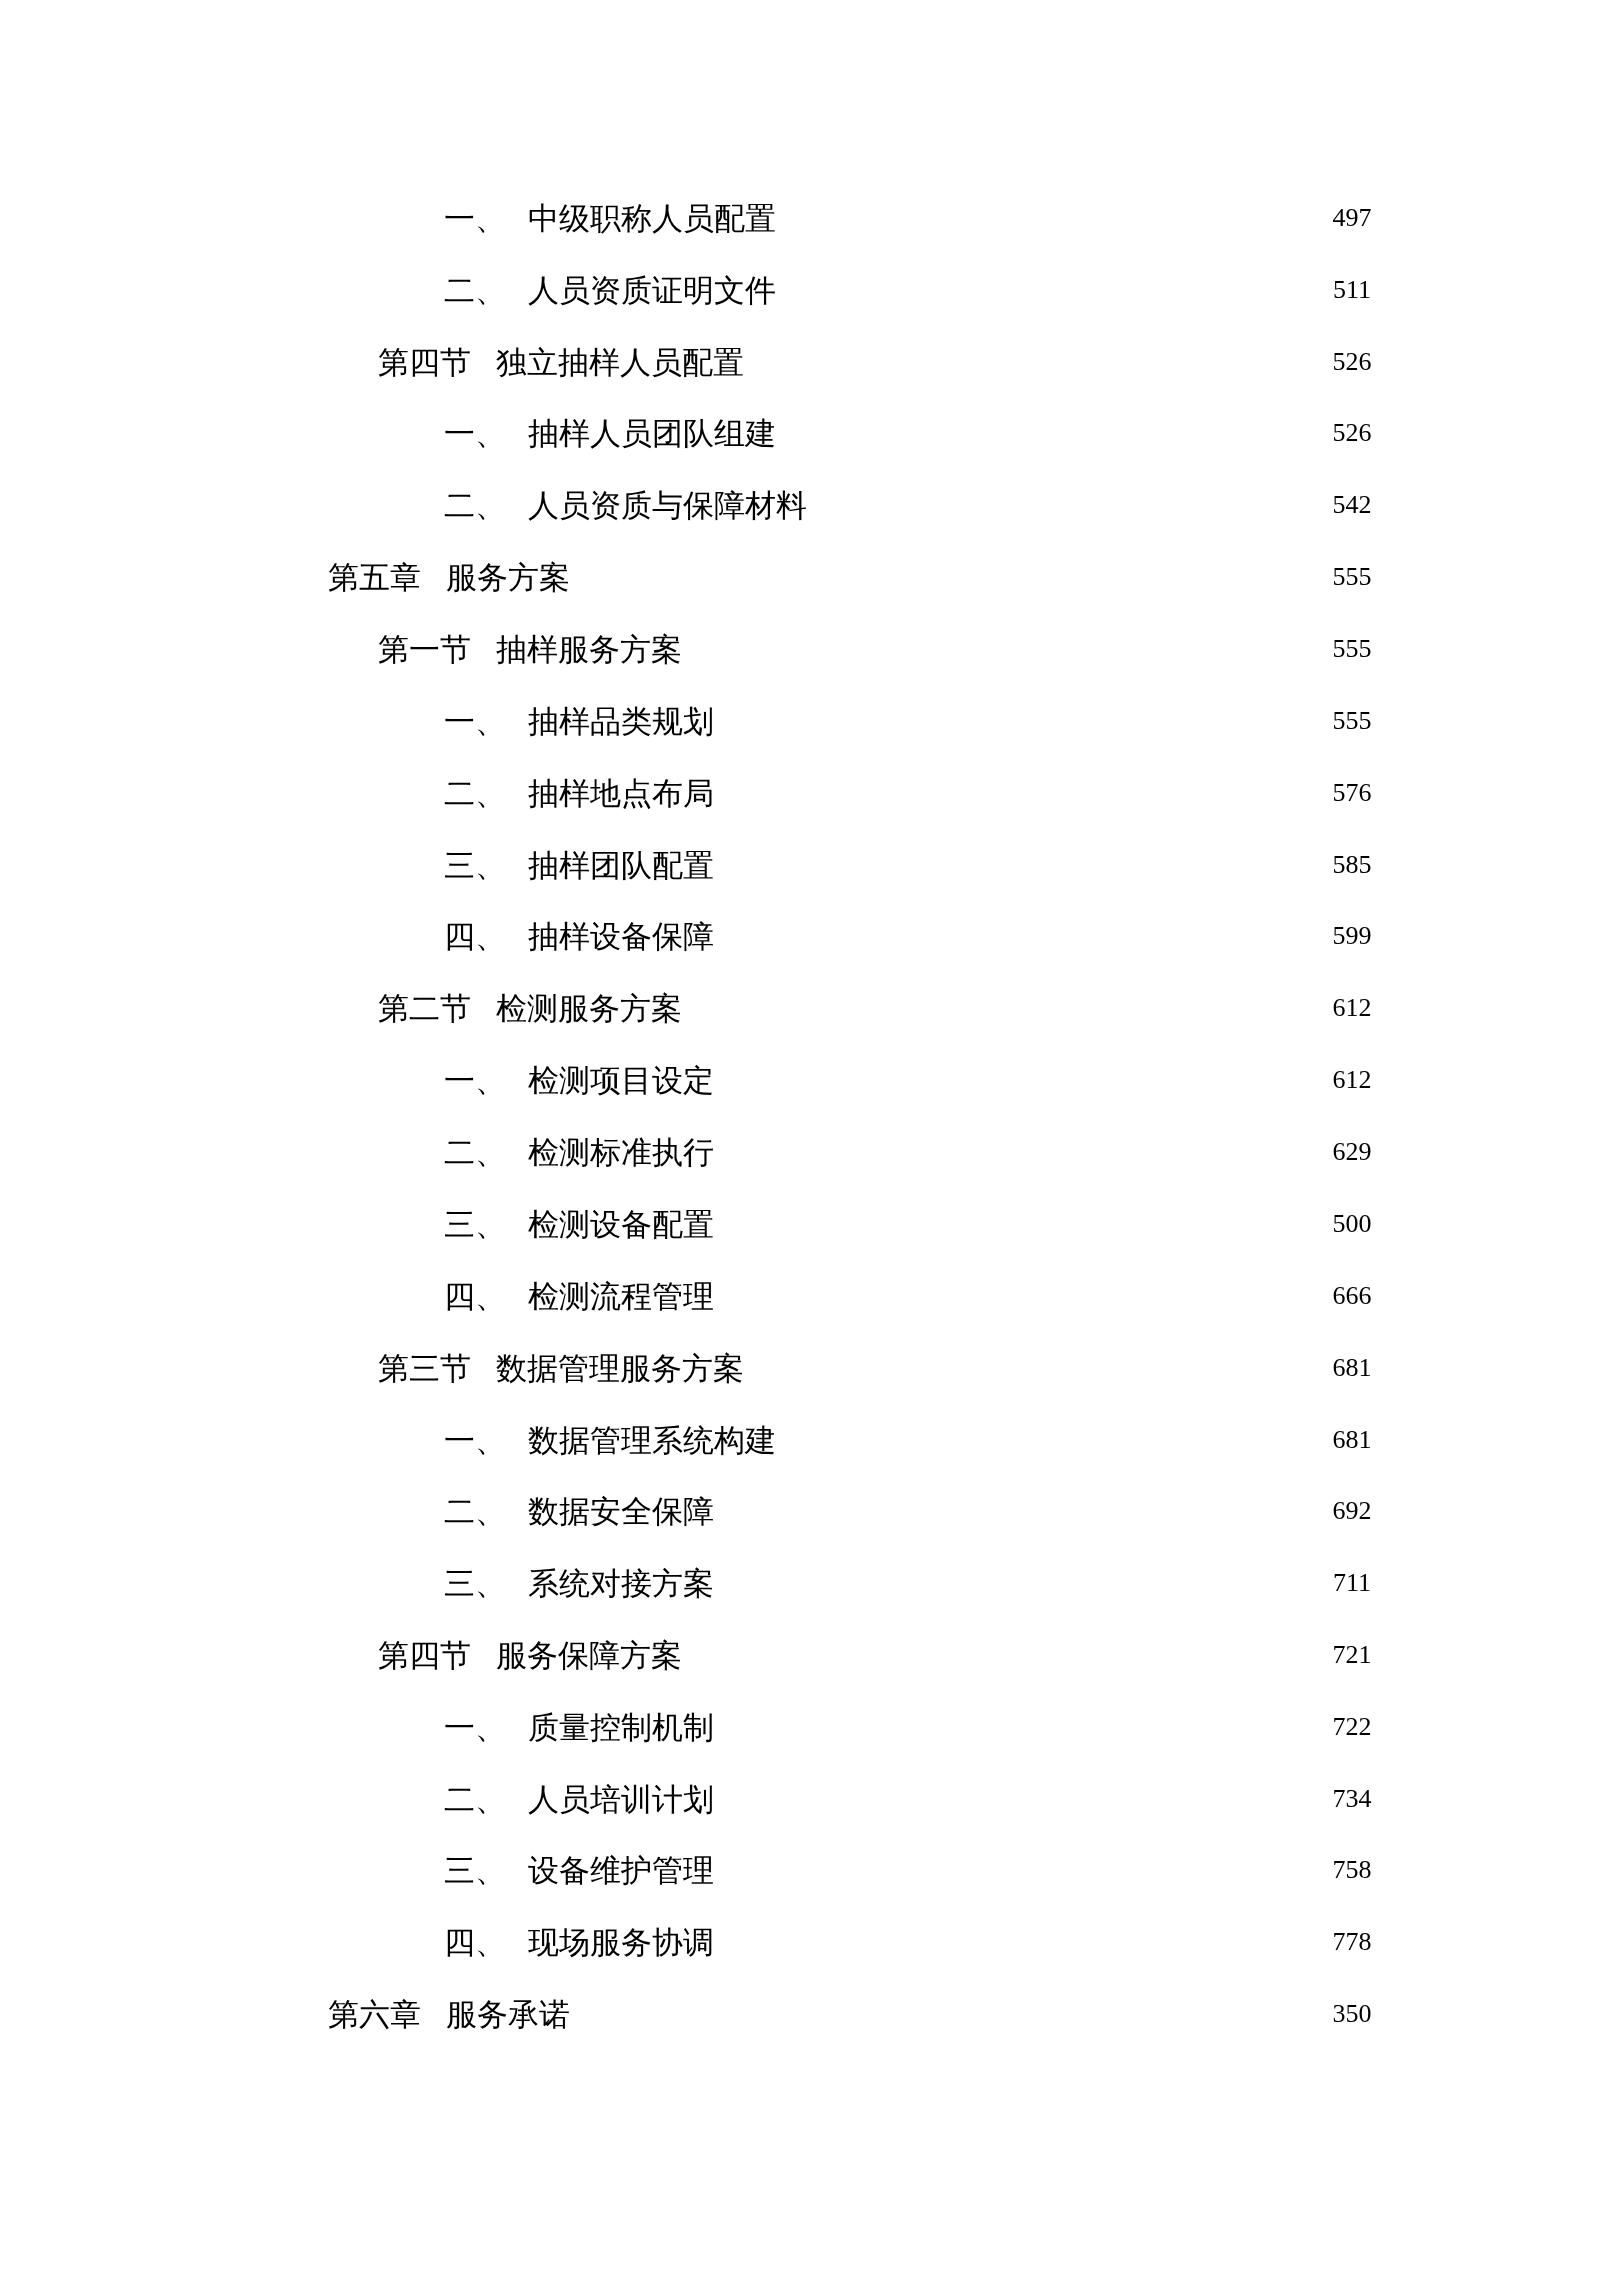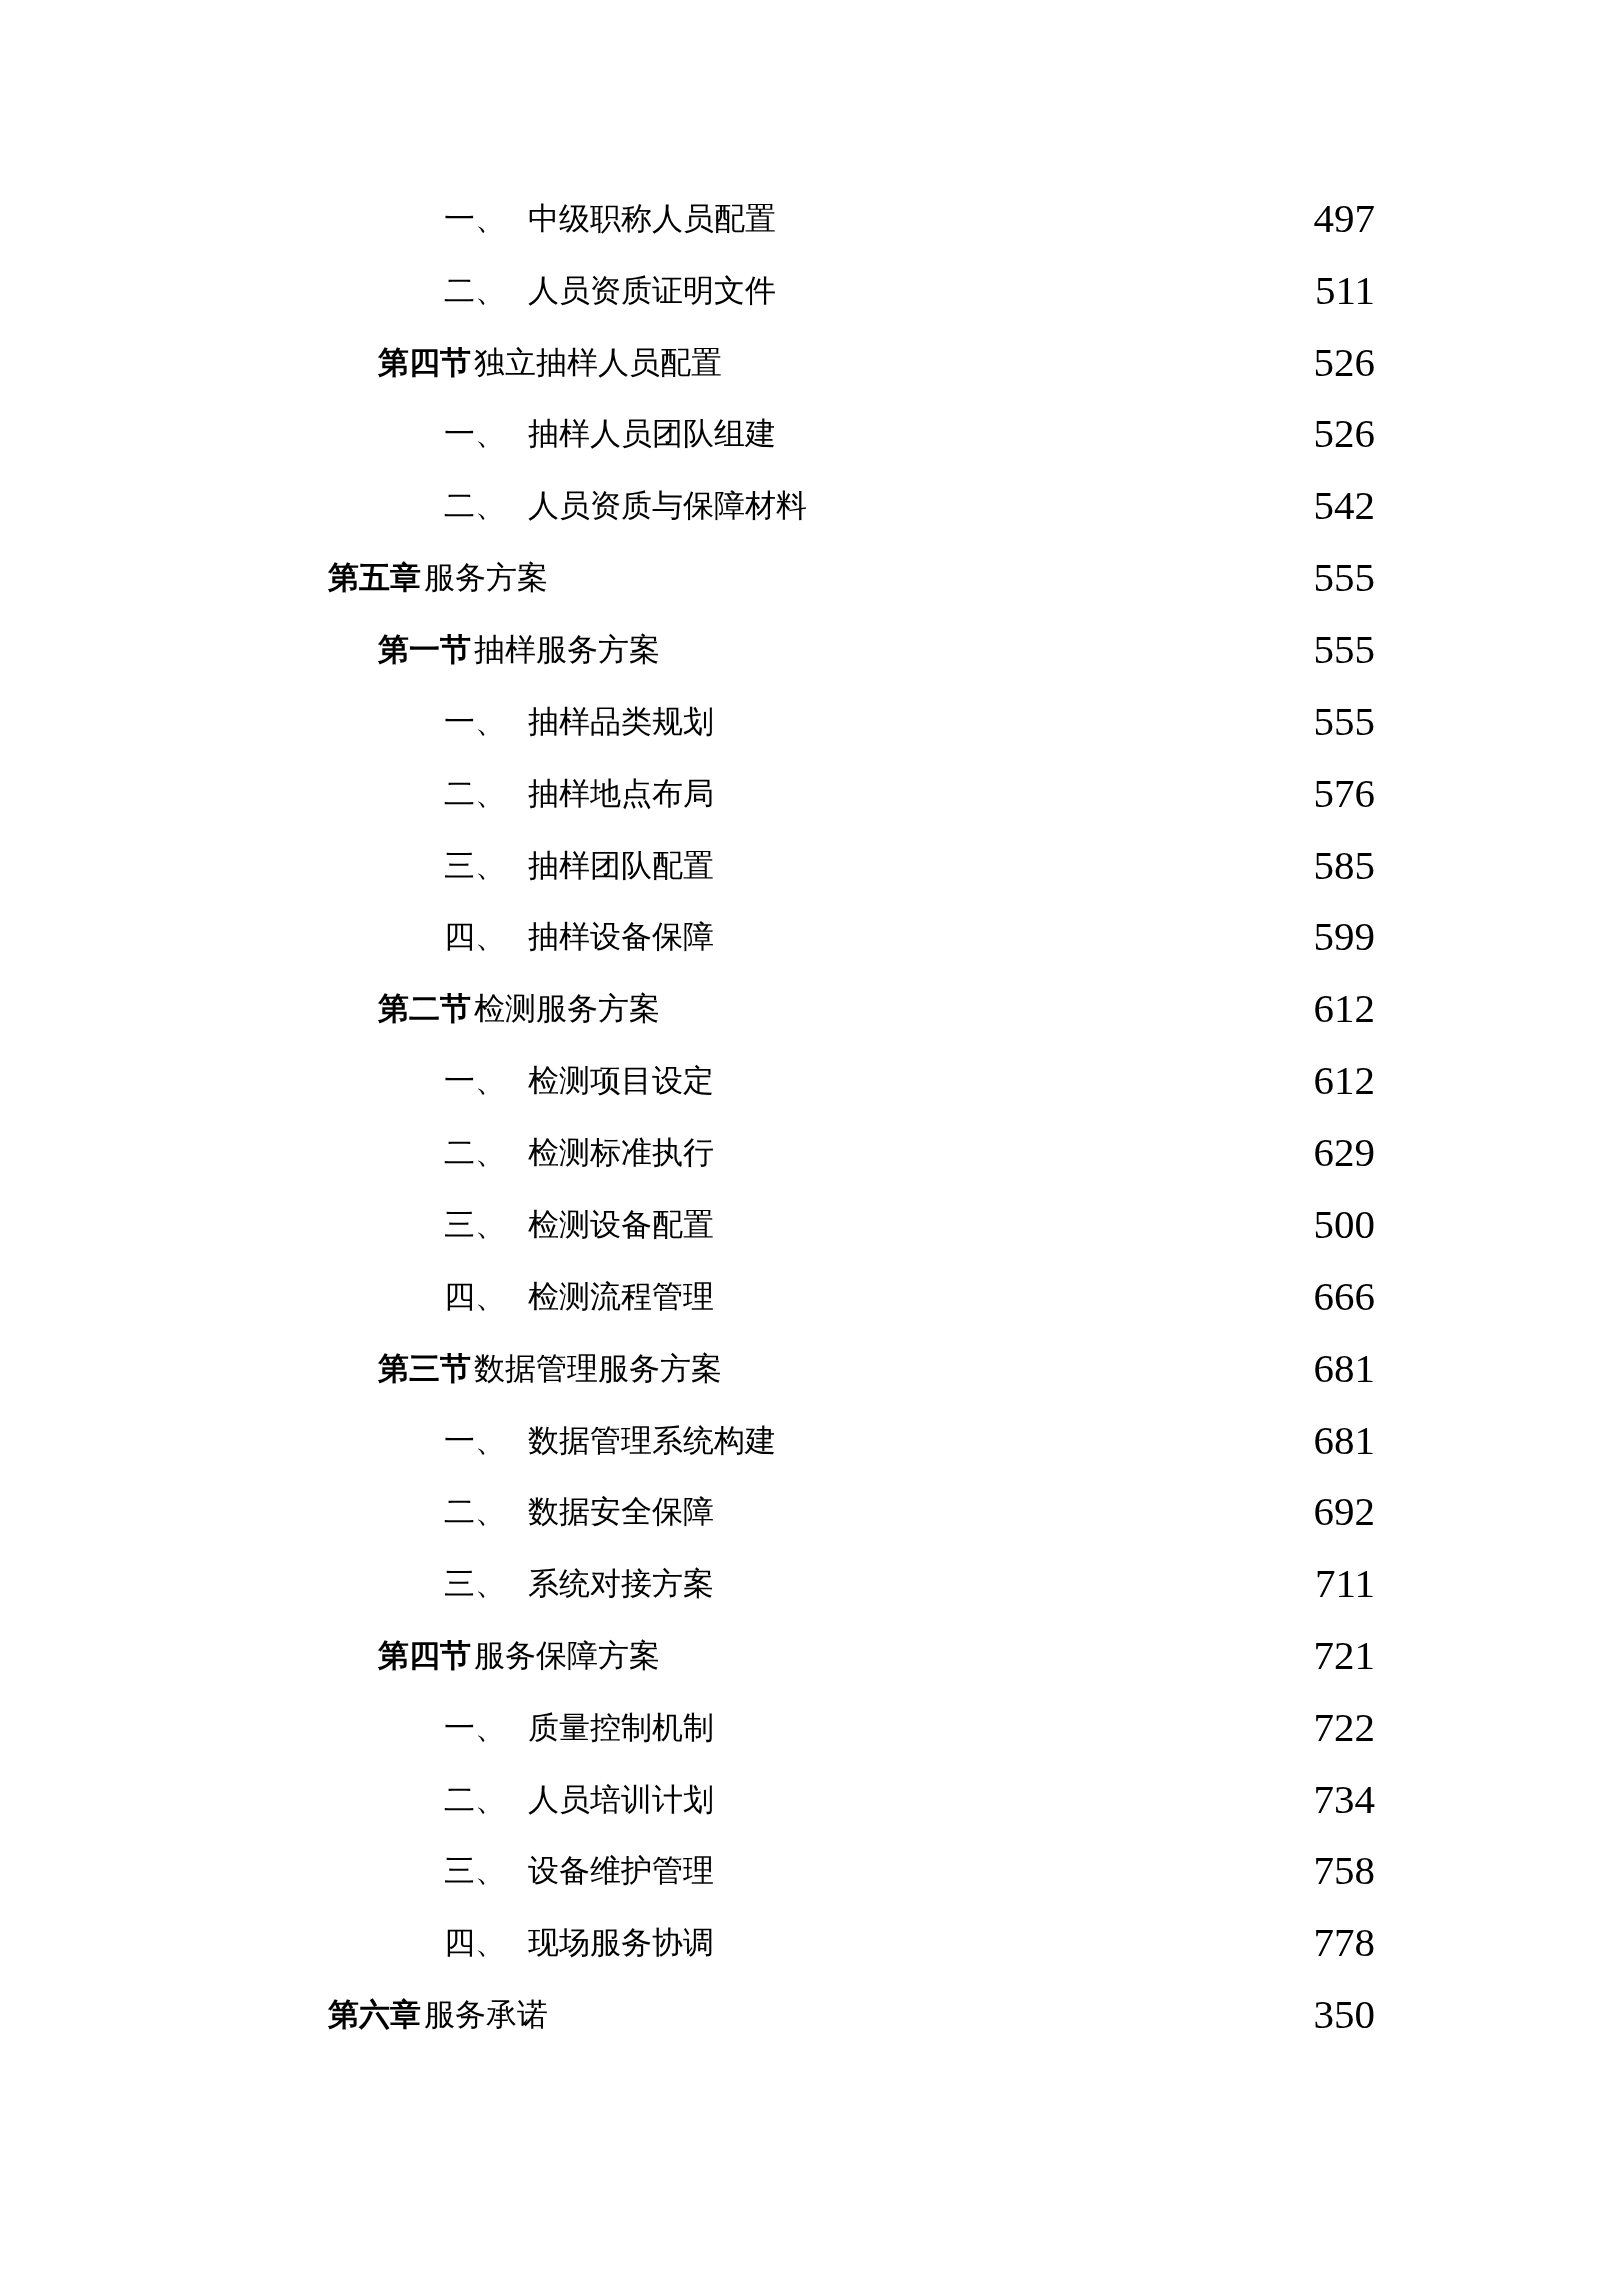--- a/index.html
+++ b/index.html
@@ -44,41 +44,40 @@
     .toc-row.level-item { left: 444px; }
 
     .toc-num {
       flex: 0 0 auto;
     }
     .level-item .toc-num {
       width: 84px;
     }
     .level-chapter .toc-num,
     .level-section .toc-num {
-      margin-right: 3px;
-      font-weight: bold;
+      margin-right: 25px;
     }
     .toc-title {
       flex: 0 0 auto;
     }
     .toc-leader {
       flex: 1 1 auto;
       height: 72px;
       margin: 0 11.8px 0 5.2px;
       background-image: radial-gradient(circle, #000 0 2.2px, transparent 2.6px);
       background-size: 16.7px 72px;
       background-repeat: repeat-x;
       background-position: right 41px;
       position: relative;
       top: 3.9px;
     }
     .toc-page {
       flex: 0 0 auto;
       font-family: "Liberation Serif", "DejaVu Serif", serif;
-      font-size: 41px;
+      font-size: 26px;
       text-align: center;
       min-width: 46px;
     }
   </style>
 </head>
 <body>
 
 <div class="page">
   <div class="toc">
 

